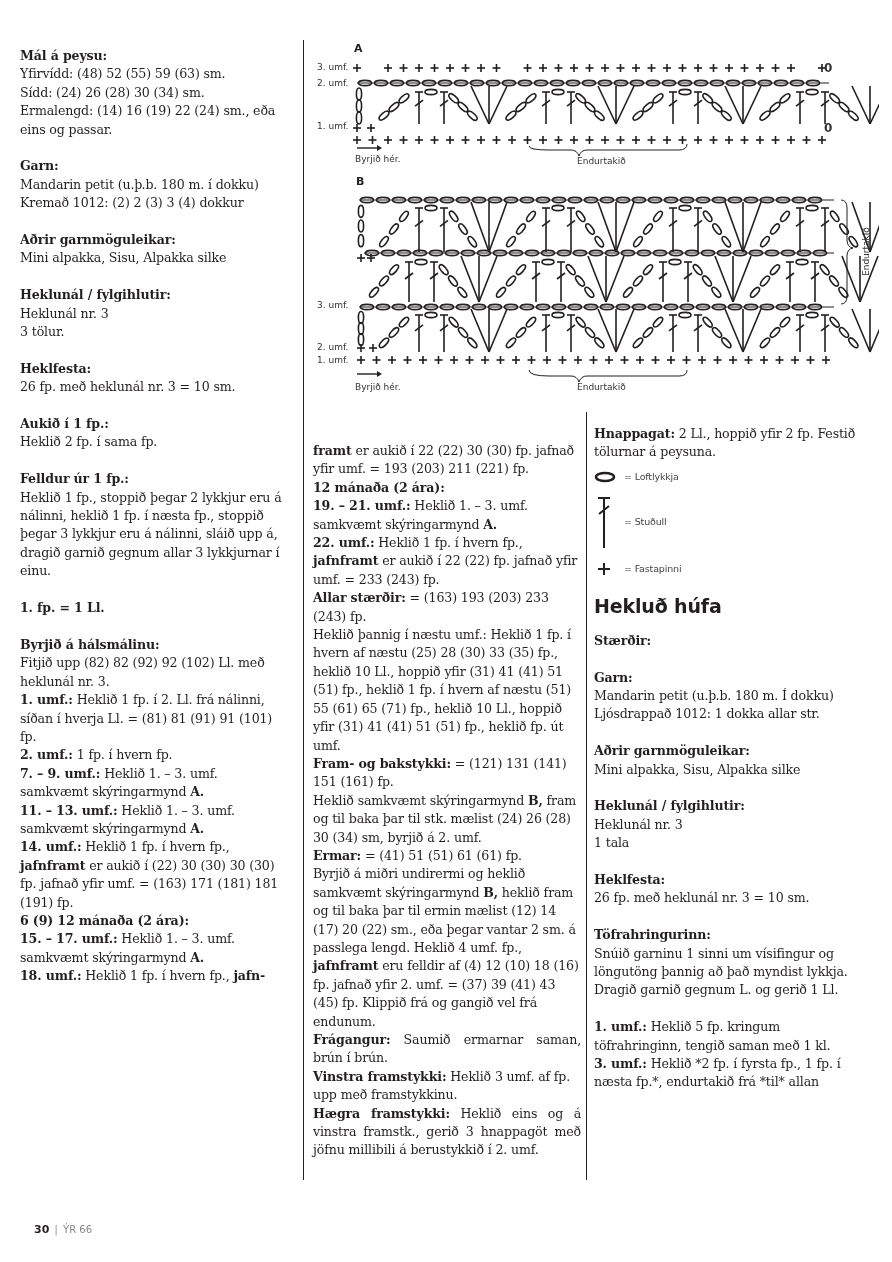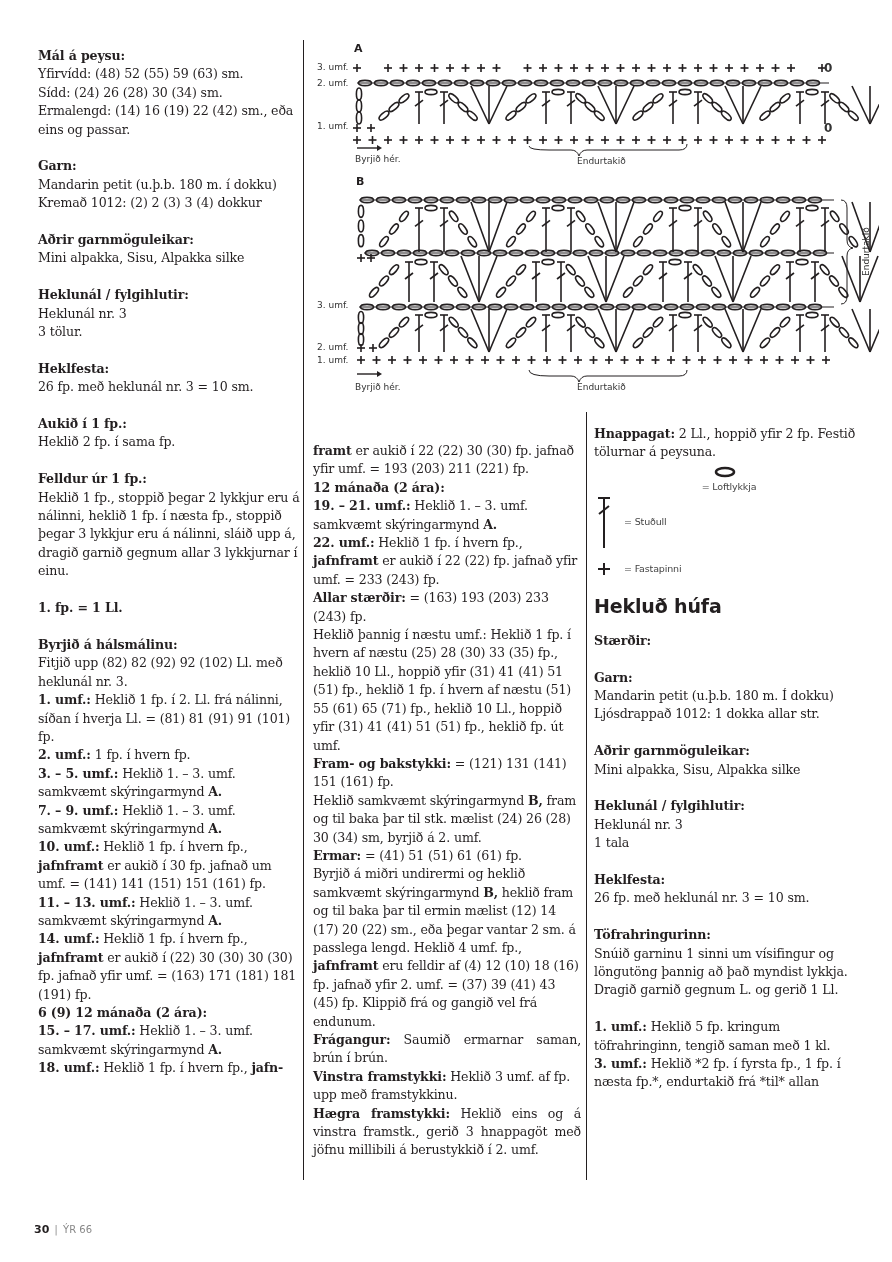--- a/index.html
+++ b/index.html
@@ -4,21 +4,21 @@
 <style>
   html, body { margin:0; padding:0; background:#ffffff; }
   body { width:892px; height:1262px; position:relative; overflow:hidden;
          font-family:"DejaVu Serif", serif; color:#231f20; }
   .col { position:absolute; font-size:12.6px; line-height:18.4px; letter-spacing:-0.15px; }
   .col p { margin:0; }
   .sec { margin-bottom:18.4px; }
   .h { font-weight:bold; }
   b { font-weight:bold; }
   .just { text-align:justify; }
-  #col1 { left:38px; top:47px; width:262px; }
+  #col1 { left:20px; top:47px; width:262px; }
   #col2 { left:313px; top:442px; width:268px; }
   #col3 { left:594px; top:425px; width:270px; }
   .vline { position:absolute; background:#231f20; width:1px; }
   .diagram-box { position:absolute; left:309px; top:40px; width:570px; height:362px; }
   .diag-label { font-family:"DejaVu Sans", sans-serif; font-size:9px; fill:#333; }
   .diag-title { font-family:"DejaVu Sans", sans-serif; font-size:11px; font-weight:bold; fill:#231f20; }
   .legend-row { display:flex; align-items:center; height:22px; }
   .legend-text { font-family:"DejaVu Sans", sans-serif; font-size:9.5px; color:#444; margin-left:16px; }
   .section-title { font-family:"DejaVu Sans", sans-serif; font-weight:bold; font-size:19px; line-height:24px; margin:12px 0 14px 0; }
   .footer { position:absolute; left:34px; top:1223px; font-family:"DejaVu Sans", sans-serif; font-size:11px; color:#231f20; }
@@ -28,21 +28,21 @@
 </style>
 </head>
 <body>
 
 <div id="col1" class="col">
   <div id="col1-sections">
       <div class="sec">
         <p class="h">Mál á peysu:</p>
         <p>Yfirvídd: (48) 52 (55) 59 (63) sm.</p>
         <p>Sídd: (24) 26 (28) 30 (34) sm.</p>
-        <p>Ermalengd: (14) 16 (19) 22 (42) sm., eða eins og passar.</p>
+        <p>Ermalengd: (14) 16 (19) 22 (24) sm., eða eins og passar.</p>
       </div>
       <div class="sec">
         <p class="h">Garn:</p>
         <p>Mandarin petit (u.þ.b. 180 m. í dokku)</p>
         <p>Kremað 1012: (2) 2 (3) 3 (4) dokkur</p>
       </div>
       <div class="sec">
         <p class="h">Aðrir garnmöguleikar:</p>
         <p>Mini alpakka, Sisu, Alpakka silke</p>
       </div>
@@ -66,23 +66,21 @@
       <div class="sec">
         <p class="h">1. fp. = 1 Ll.</p>
       </div>
     </div>
   <div>
     <p class="h">Byrjið á hálsmálinu:</p>
     <p>Fitjið upp (82) 82 (92) 92 (102) Ll. með heklunál nr. 3.</p>
     <div id="col1-rows">
         <p><b>1. umf.:</b><span> Heklið 1 fp. í 2. Ll. frá nálinni, síðan í hverja Ll. = (81) 81 (91) 91 (101) fp.</span></p>
         <p><b>2. umf.:</b><span> 1 fp. í hvern fp.</span></p>
-        <p><b>3. – 5. umf.:</b><span> Heklið 1. – 3. umf. samkvæmt skýringarmynd </span><b>A.</b></p>
         <p><b>7. – 9. umf.:</b><span> Heklið 1. – 3. umf. samkvæmt skýringarmynd </span><b>A.</b></p>
-        <p><b>10. umf.:</b><span> Heklið 1 fp. í hvern fp., </span><b>jafnframt</b><span> er aukið í 30 fp. jafnað um umf. = (141) 141 (151) 151 (161) fp.</span></p>
         <p><b>11. – 13. umf.:</b><span> Heklið 1. – 3. umf. samkvæmt skýringarmynd </span><b>A.</b></p>
         <p><b>14. umf.:</b><span> Heklið 1 fp. í hvern fp., </span><b>jafnframt</b><span> er aukið í (22) 30 (30) 30 (30) fp. jafnað yfir umf. = (163) 171 (181) 181 (191) fp.</span></p>
       </div>
     <p class="h">6 (9) 12 mánaða (2 ára):</p>
     <div id="col1-rows2">
         <p><b>15. – 17. umf.:</b><span> Heklið 1. – 3. umf. samkvæmt skýringarmynd </span><b>A.</b></p>
         <p><b>18. umf.:</b><span> Heklið 1 fp. í hvern fp., </span><b>jafn-</b></p>
       </div>
   </div>
 </div>
@@ -708,21 +706,21 @@
   <p><b>Ermar:</b><span> = (41) 51 (51) 61 (61) fp.</span></p>
   <p><span>Byrjið á miðri undirermi og heklið samkvæmt skýringarmynd </span><b>B,</b><span> heklið fram og til baka þar til ermin mælist (12) 14 (17) 20 (22) sm., eða þegar vantar 2 sm. á passlega lengd. Heklið 4 umf. fp., </span><b>jafnframt</b><span> eru felldir af (4) 12 (10) 18 (16) fp. jafnað yfir 2. umf. = (37) 39 (41) 43 (45) fp. Klippið frá og gangið vel frá endunum.</span></p>
   <p class="just"><b>Frágangur:</b><span> Saumið ermarnar saman, brún í brún.</span></p>
   <p><b>Vinstra framstykki:</b><span> Heklið 3 umf. af fp. upp með framstykkinu.</span></p>
   <p class="just"><b>Hægra framstykki:</b><span> Heklið eins og á vinstra framstk., gerið 3 hnappagöt með jöfnu millibili á berustykkið í 2. umf.</span></p>
 </div>
 
 <div id="col3" class="col">
   <p><b>Hnappagat:</b><span> 2 Ll., hoppið yfir 2 fp. Festið tölurnar á peysuna.</span></p>
   <div style="margin-top:4px;">
-    <div class="legend-row" style="height:22px;flex-direction:column;">
+    <div class="legend-row" style="height:22px;">
       <span style="width:30px;display:inline-flex;">
           <svg width="24" height="12">
             <ellipse cx="11" cy="6" rx="9" ry="4" fill="none" stroke="#231f20" stroke-width="2.5"></ellipse>
           </svg>
         </span>
       <span class="legend-text" style="margin-left:0">= Loftlykkja</span>
     </div>
     <div class="legend-row" style="height:68px;text-align:right;">
       <span style="width:30px;display:inline-flex;">
           <svg width="24" height="60">

